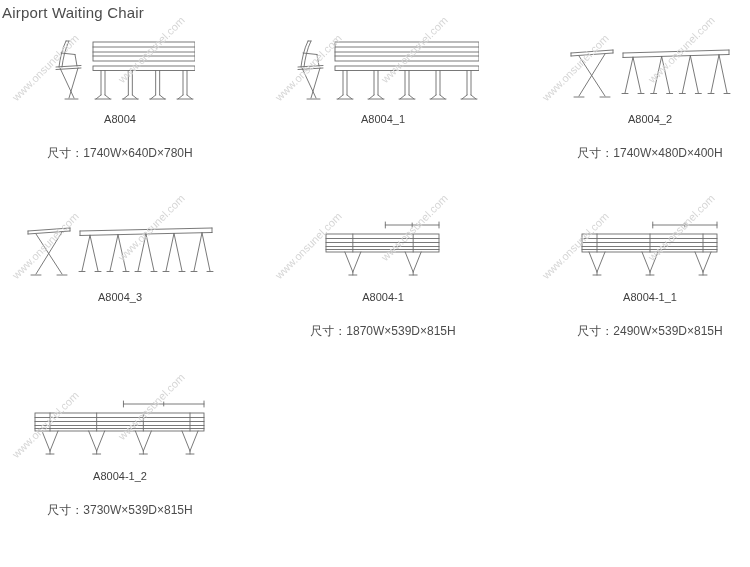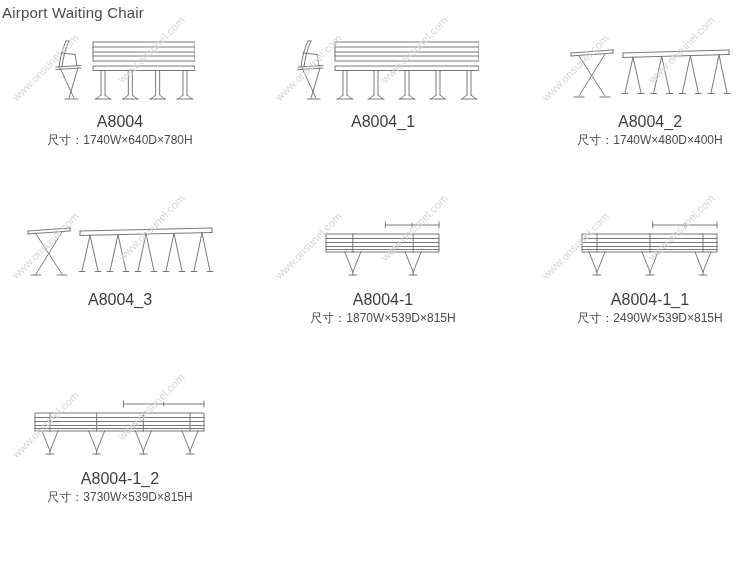--- a/index.html
+++ b/index.html
@@ -22,22 +22,22 @@
     position:relative; height:72px;
     display:flex; align-items:center; justify-content:center;
   }
   .wm {
     position:absolute; font-size:11px; color:#d6d6d6;
     transform:rotate(-45deg); transform-origin:left center;
     white-space:nowrap; pointer-events:none; user-select:none;
   }
   .wm1 { left:14px; top:58px; }
   .wm2 { left:120px; top:40px; }
-  .model { margin-top:6px; text-align:center; font-size:16px; color:#3f3f3f; }
-  .size  { margin-top:1px; text-align:center; font-size:12px; color:#4c4c4c; }
+  .model { margin-top:6px; text-align:center; font-size:11px; color:#3f3f3f; }
+  .size  { margin-top:20px; text-align:center; font-size:12px; color:#4c4c4c; }
 </style>
 </head>
 <body>
 
 <div class="page">
   <h1 class="title">Airport Waiting Chair</h1>
   <div id="grid">
   <div class="cell" style="left: 0px; top: 35px;">
     <div class="drawing">
           <svg width="150" height="64" viewBox="0 0 150 64" fill="none" stroke="#6b6b6b" stroke-width="0.9" stroke-linecap="round">

